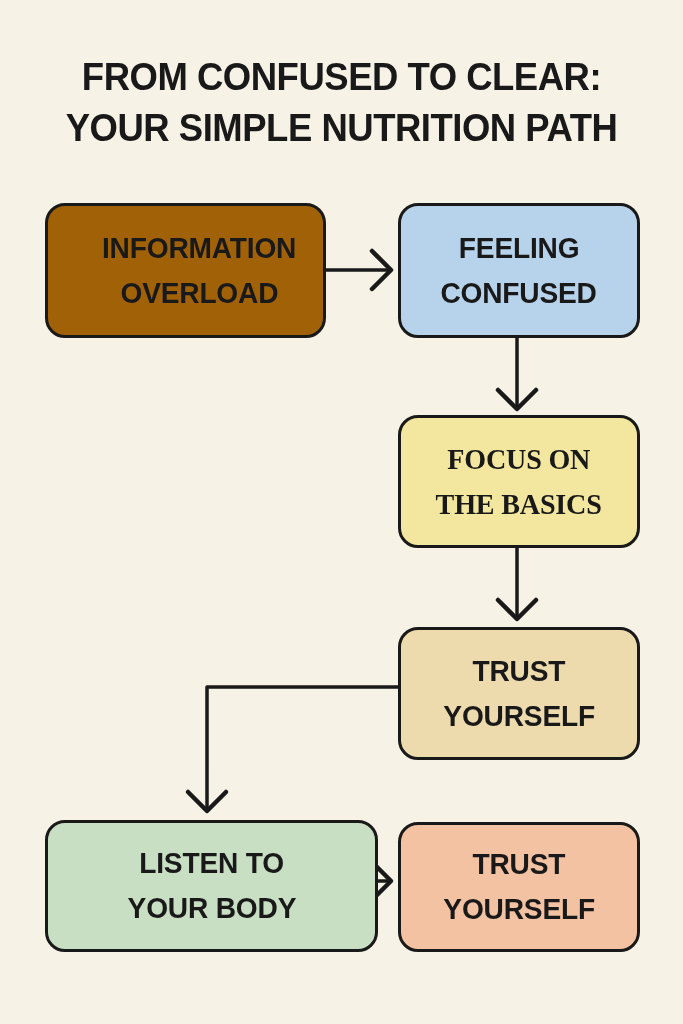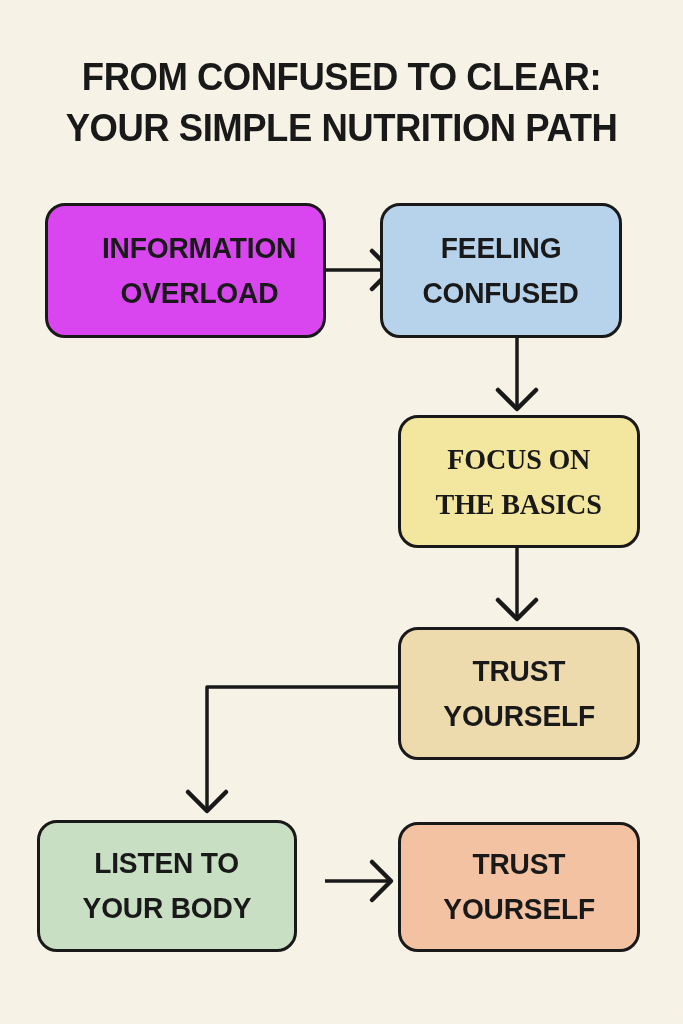--- a/index.html
+++ b/index.html
@@ -47,24 +47,24 @@
     text-align: center;
     font-weight: 800;
     font-size: 29px;
     line-height: 45px;
     letter-spacing: -0.2px;
     color: #191919;
   }
   .node span { display: block; transform: scaleX(0.97); }
 
   #node-0 { left: 45px;  top: 203px; width: 281px; height: 135px; }
-  #node-1 { left: 380px; top: 203px; width: 242px; height: 135px; }
+  #node-1 { left: 398px; top: 203px; width: 242px; height: 135px; }
   #node-2 { left: 398px; top: 415px; width: 242px; height: 133px; }
   #node-3 { left: 398px; top: 627px; width: 242px; height: 133px; }
-  #node-4 { left: 37px;  top: 820px; width: 260px; height: 132px; }
+  #node-4 { left: 45px;  top: 820px; width: 333px; height: 132px; }
   #node-5 { left: 398px; top: 822px; width: 242px; height: 130px; }
 
   
   #arrows {
     position: absolute;
     inset: 0;
     width: 683px;
     height: 1024px;
     pointer-events: none;
   }
@@ -108,21 +108,21 @@
     <g>
       <path class="shaft" d="M398 687 H207 V810"></path>
       <path class="head" d="M188 792 L207 811 L226 792"></path>
     </g>
     <g>
       <path class="shaft" d="M325 881 H390"></path>
       <path class="head" d="M372 862 L391 881 L372 900"></path>
     </g>
   </svg>
 
-  <div class="node" id="node-0" style="background-color: #d946ef; padding-left: 28px;">
+  <div class="node" id="node-0" style="background-color: #a16207; padding-left: 28px;">
     <span>INFORMATION</span>
     <span>OVERLOAD</span>
   </div>
 
   <div class="node" id="node-1" style="background-color: rgb(183, 211, 236);">
     <span>FEELING</span>
     <span>CONFUSED</span>
   </div>
 
   <div class="node" id="node-2" style="background-color: rgb(243, 230, 158); font-family: Liberation Serif, serif;">

